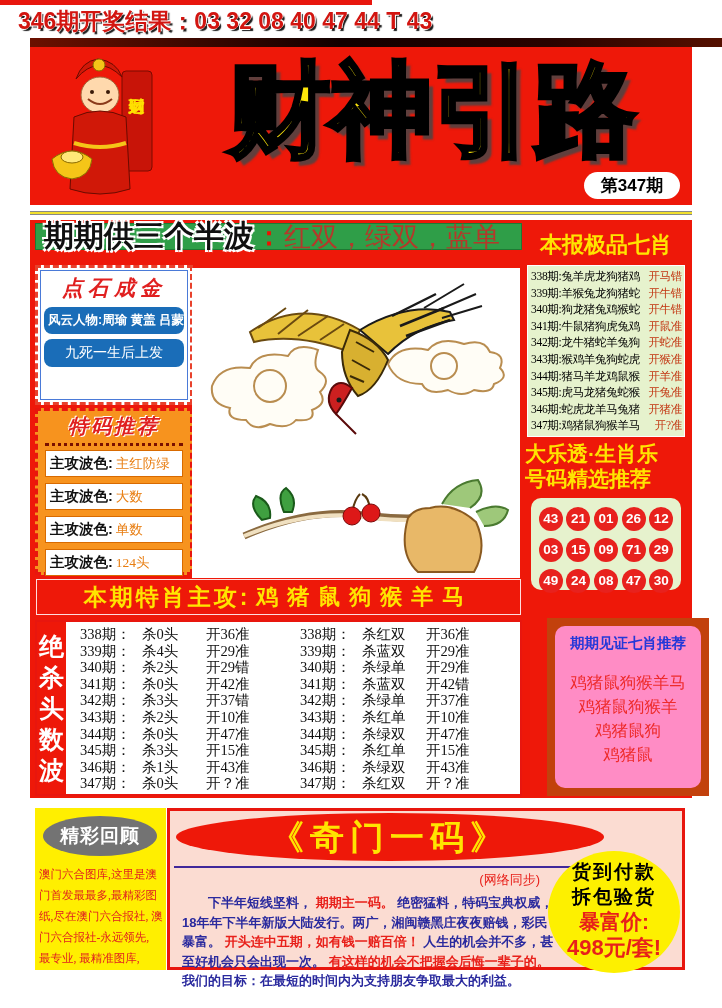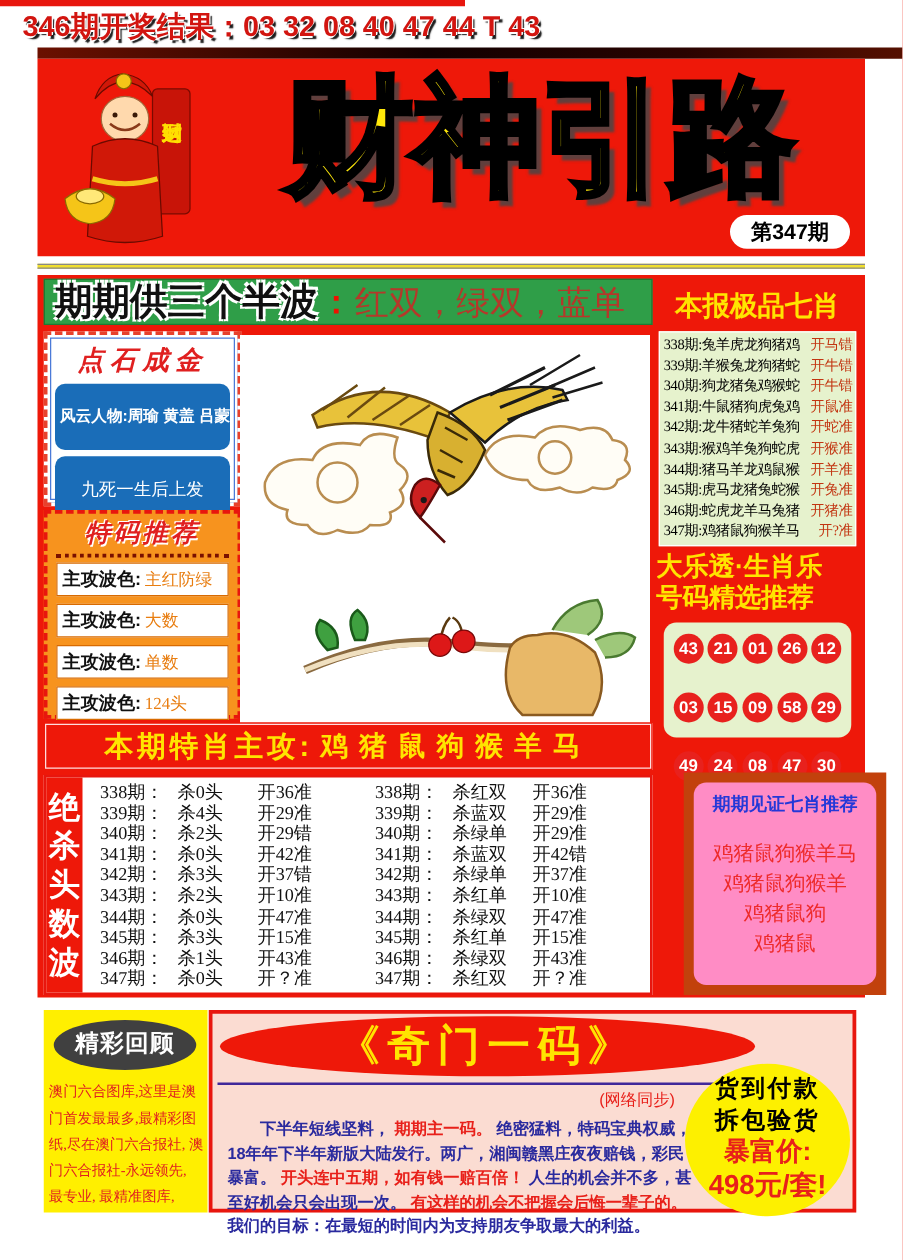--- a/index.html
+++ b/index.html
@@ -22,34 +22,34 @@
     -webkit-text-stroke:4px #000; text-shadow:6px 6px 2px rgba(70,70,70,.85); }
   #issue-pill { position:absolute; right:12px; bottom:6px; width:96px; height:27px; background:#fff;
     border-radius:14px; text-align:center; font-size:17px; font-weight:bold; color:#000; line-height:27px; }
   #gold-line { position:absolute; left:30px; top:208px; width:662px; height:10px; background:#fff; }
   #gold-line .bar { position:absolute; left:0; top:3px; width:100%; height:4px; background:#f0df2e;
     border-top:1px solid #888; border-bottom:1px solid #888; }
 
   
   #main { position:absolute; left:30px; top:220px; width:662px; height:578px; background:#ee1809; }
 
-  #half-wave-banner { position:absolute; left:5px; top:3px; width:487px; height:37px;
+  #half-wave-banner { position:absolute; left:5px; top:3px; width:487px; height:27px;
     background:#2f9e48; border:1px solid #food; border:1px solid #1d7a33; display:flex; align-items:center; padding-left:8px; white-space:nowrap; }
   #half-wave-banner .lab { font-size:30px; font-weight:bold; color:#101010;
     text-shadow:-2px -2px 0 #fff,2px -2px 0 #fff,-2px 2px 0 #fff,2px 2px 0 #fff; }
   #half-wave-banner .col { font-size:26px; font-weight:bold; color:#ee1100; margin:0 2px; }
   #half-wave-banner .val { font-size:27px; color:#b5382a; font-family:"Liberation Serif","DejaVu Serif",serif; }
 
   
   #dianshi { position:absolute; left:5px; top:45px; width:158px; height:140px; background:#fff;
     border:3px dashed #e8412c; box-shadow:inset 0 0 0 2px #fff, inset 0 0 0 3px #4a7ad8; padding:4px 6px; }
   #dianshi .ttl { text-align:center; font-family:"Liberation Serif","DejaVu Serif",serif; font-style:italic;
     font-weight:bold; font-size:21px; color:#e02020; letter-spacing:5px; margin:2px 0 5px; }
   #dianshi .row { background:#1a6db8; border-radius:8px; color:#fff; font-size:12.5px; font-weight:bold;
-    padding:18px 4px; margin-bottom:5px; text-align:left; white-space:nowrap; }
+    padding:5px 4px; margin-bottom:5px; text-align:left; white-space:nowrap; }
   #dianshi .row:last-child { text-align:center; font-weight:normal; font-size:14px; }
 
   #tema { position:absolute; left:5px; top:188px; width:158px; height:167px; background:#f7931e;
     border:3px dashed #e8160e; padding:2px 7px; }
   #tema .ttl { text-align:center; font-family:"Liberation Serif","DejaVu Serif",serif; font-style:italic;
     font-weight:bold; font-size:20px; color:#e02020; letter-spacing:3px;
     text-shadow:-1px -1px 0 #fff,1px 1px 0 #fff; }
   #tema .wave { height:4px; margin:2px 0 4px; border-bottom:3px dotted #7a1000; }
   #tema .row { background:#fff; border:1px solid #d86a00; height:27px; margin-bottom:6px;
     display:flex; align-items:center; padding-left:4px; white-space:nowrap; }
@@ -64,21 +64,21 @@
   #qixiao .ttl { text-align:center; font-size:22px; font-weight:bold; color:#ffe400; padding:7px 0 5px; }
   #qixiao .panel { background:#e6f2cd; border:1px solid #fff; margin:0 2px; padding:2px 2px 2px 3px; }
   #qixiao .qrow { display:flex; justify-content:space-between; font-size:11.5px; letter-spacing:-0.3px;
     line-height:16.6px; white-space:nowrap; font-family:"Liberation Serif","DejaVu Serif",serif; }
   #qixiao .qrow .qa { color:#000; }
   #qixiao .qrow .qr { color:#c23511; }
 
   #daletou { position:absolute; left:495px; top:215px; width:162px; }
   #daletou .ttl { text-align:left; font-size:21px; font-weight:bold; color:#ffe400; line-height:25px; padding-top:6px; }
   #daletou .panel { background:#e6f2cd; border-radius:10px; margin:7px 6px 0; padding:9px 6px;
-    display:grid; grid-template-columns:repeat(5,1fr); row-gap:23px; justify-items:center; height:92px; }
+    display:grid; grid-template-columns:repeat(5,1fr); row-gap:7px; justify-items:center; height:92px; }
   #daletou .ball { width:24px; height:24px; border-radius:50%; background:#e8211d; color:#fff;
     font-size:13.5px; font-weight:bold; text-align:center; line-height:24px; }
 
   #pink-box { position:absolute; left:517px; top:398px; width:162px; height:178px; background:#c2410c; padding:8px; }
   #pink-box .inner { width:100%; height:100%; background:#ff8cc5; border-radius:10px; text-align:center; padding-top:8px; }
   #pink-box .ttl { color:#2438d8; font-weight:bold; font-size:14.5px; }
   #pink-box .lines { margin-top:18px; color:#ee2b2b; font-size:16.5px; line-height:24px;
     font-family:"Liberation Serif","DejaVu Serif",serif; }
 
   
@@ -94,21 +94,21 @@
   #kill-strip { width:40px; background:#ee1809; color:#fff; display:flex; flex-direction:column;
     align-items:center; justify-content:center; font-size:25px; font-weight:bold; line-height:31px; }
   #kill-cols { flex:1; display:flex; padding:4px 0 0 14px; }
   .kcol { width:220px; }
   .krow { display:flex; font-size:14.5px; line-height:16.6px; color:#111; white-space:nowrap;
     font-family:"Liberation Serif","DejaVu Serif",serif; }
   .krow .kp { width:62px; } .krow .kk { width:64px; } 
 
   
   #review { position:absolute; left:35px; top:808px; width:131px; height:162px; background:#ffef00; }
-  #review .oval { position:absolute; left:8px; top:8px; width:114px; height:40px; background:#404040;
+  #review .oval { position:absolute; left:8px; top:8px; width:114px; height:40px; background:#737373;
     border-radius:50%; text-align:center; line-height:40px; color:#fff; font-size:19px; font-weight:bold; letter-spacing:1px; }
   #review .body { position:absolute; left:4px; top:56px; width:124px; color:#e02020; font-size:11.5px;
     line-height:21px; font-family:"Liberation Serif","DejaVu Serif",serif; }
 
   #ad { position:absolute; left:167px; top:808px; width:518px; height:162px; background:#fbdcd2;
     border:3px solid #e8160e; }
   #ad .oval { position:absolute; left:6px; top:2px; width:428px; height:48px; background:#ee1809;
     border-radius:50%; text-align:center; line-height:48px; color:#ffe400; font-size:34px;
     font-weight:bold; letter-spacing:6px; white-space:nowrap; }
   #ad .rule { position:absolute; left:4px; top:55px; width:440px; height:0; border-top:2px solid #40289a; }
@@ -305,21 +305,21 @@
           <div class="ball">26</div>
 
           <div class="ball">12</div>
 
           <div class="ball">03</div>
 
           <div class="ball">15</div>
 
           <div class="ball">09</div>
 
-          <div class="ball">58</div>
+          <div class="ball">71</div>
 
           <div class="ball">29</div>
 
           <div class="ball">49</div>
 
           <div class="ball">24</div>
 
           <div class="ball">08</div>
 
           <div class="ball">47</div>

